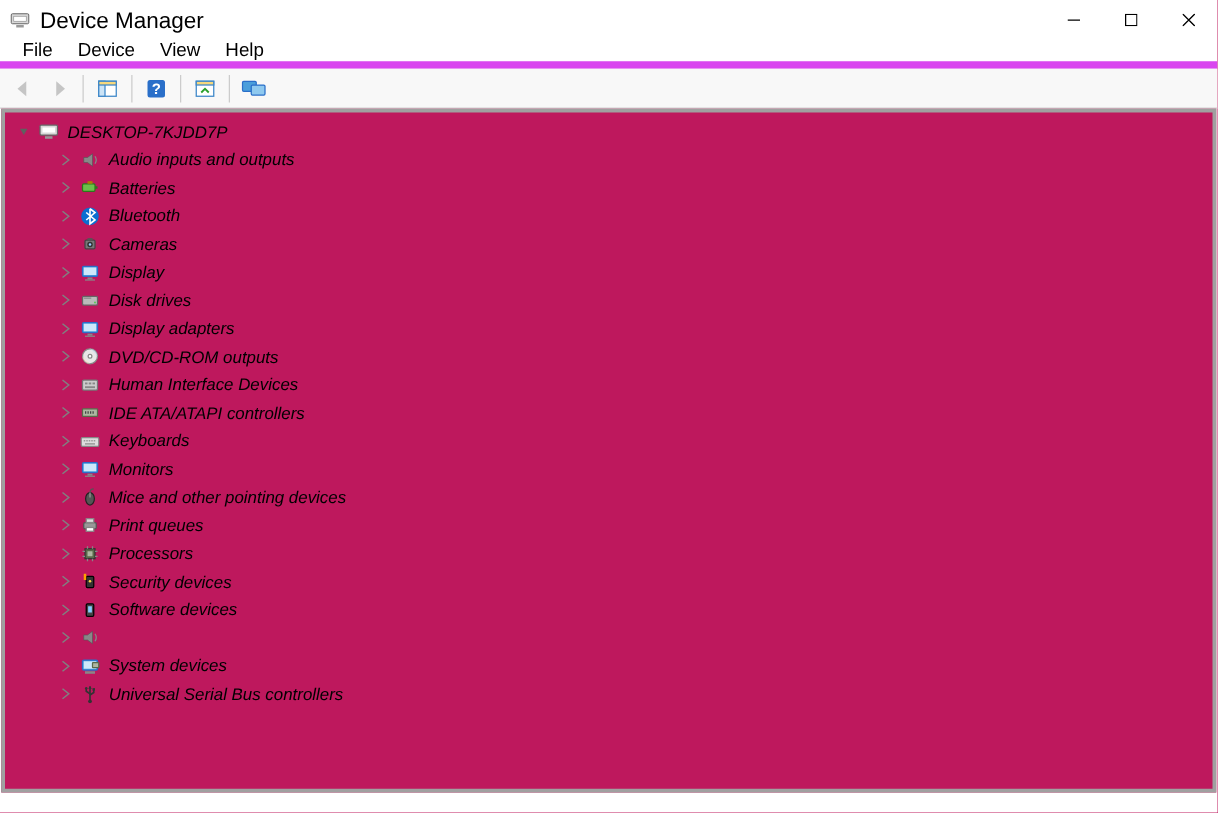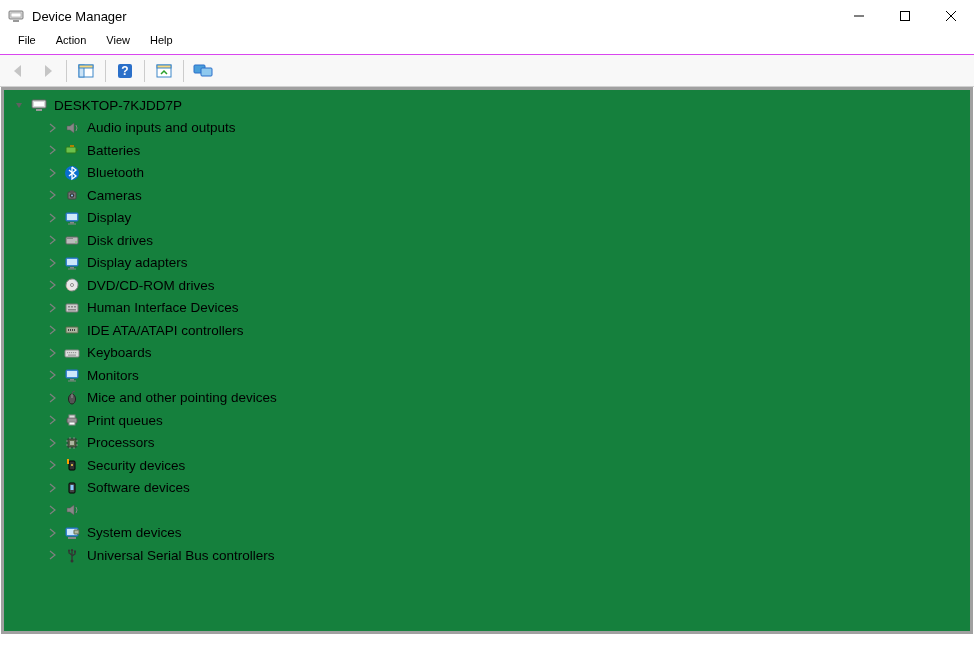--- a/index.html
+++ b/index.html
@@ -19,38 +19,39 @@
       height: 32px;
       display: flex;
       align-items: center;
       padding-left: 8px;
     }
     .titlebar .app-icon {
       width: 16px; height: 16px;
       margin-right: 8px;
       display: flex; align-items: center; justify-content: center;
     }
-    .titlebar .title-text { font-size: 13px; }
+    .titlebar .title-text { font-size: 18px; }
     .win-controls {
       margin-left: auto;
       display: flex;
     }
     .win-btn {
       width: 46px; height: 32px;
       display: flex; align-items: center; justify-content: center;
       font-size: 14px;
       font-family: "Segoe MDL2 Assets", "Segoe UI Symbol", sans-serif;
     }
     
     .menubar {
       height: 23px;
       display: flex;
+      align-items: center;
       padding-left: 8px;
-      border-bottom: 1px solid #d946ef;
-      font-size: 11px;
+      border-bottom: 6px solid #d946ef;
+      font-size: 15px;
     }
     .menubar-item {
       padding: 2px 10px;
       cursor: default;
     }
     
     .toolbar {
       height: 32px;
       display: flex;
       align-items: center;
@@ -70,22 +71,23 @@
       background: #ccc;
       margin: 0 4px;
     }
     .tool-disabled svg * { opacity: .45; }
     
     .tree-wrapper {
       flex: 1;
       border: 3px solid #a0a0a0;
       border-top: 3px solid #a0a0a0;
       margin: 0 1px 16px 1px;
-      background: #15803d;
+      background: #be185d;
       overflow: auto;
+      font-style: italic;
     }
     .tree {
       padding: 4px 0;
       user-select: none;
     }
     .tree-row {
       display: flex;
       align-items: center;
       height: 22.5px;
       padding-left: 8px;
@@ -134,21 +136,21 @@
     <div class="win-btn close">
       <svg width="10" height="10" viewBox="0 0 10 10">
           <path d="M0 0 L10 10 M10 0 L0 10" stroke="#000" stroke-width="1"></path>
         </svg>
     </div>
   </div>
 </div>
 
 <div class="menubar">
   <div class="menubar-item">File</div>
-  <div class="menubar-item">Action</div>
+  <div class="menubar-item">Device</div>
   <div class="menubar-item">View</div>
   <div class="menubar-item">Help</div>
 </div>
 
 <div class="toolbar">
   <div class="tool-btn tool-disabled" title="Back">
     <svg width="18" height="18" viewBox="0 0 18 18">
         <path d="M11 3 L4 9 L11 15 Z" fill="#888"></path>
       </svg>
   </div>
@@ -304,21 +306,21 @@
     <span class="expander">
       <svg width="10" height="10" viewBox="0 0 10 10">
               <path d="M3 1 L8 5 L3 9" stroke="#808080" stroke-width="1.2" fill="none"></path>
             </svg>
     </span>
     <span class="node-icon">
       <svg width="16" height="16" viewBox="0 0 16 16">
               <use href="#ic-cdrom-icon"></use>
             </svg>
     </span>
-    <span class="label">DVD/CD-ROM drives</span>
+    <span class="label">DVD/CD-ROM outputs</span>
         </div>
         <div class="tree-row child">
     <span class="expander">
       <svg width="10" height="10" viewBox="0 0 10 10">
               <path d="M3 1 L8 5 L3 9" stroke="#808080" stroke-width="1.2" fill="none"></path>
             </svg>
     </span>
     <span class="node-icon">
       <svg width="16" height="16" viewBox="0 0 16 16">
               <use href="#ic-hid-icon"></use>

